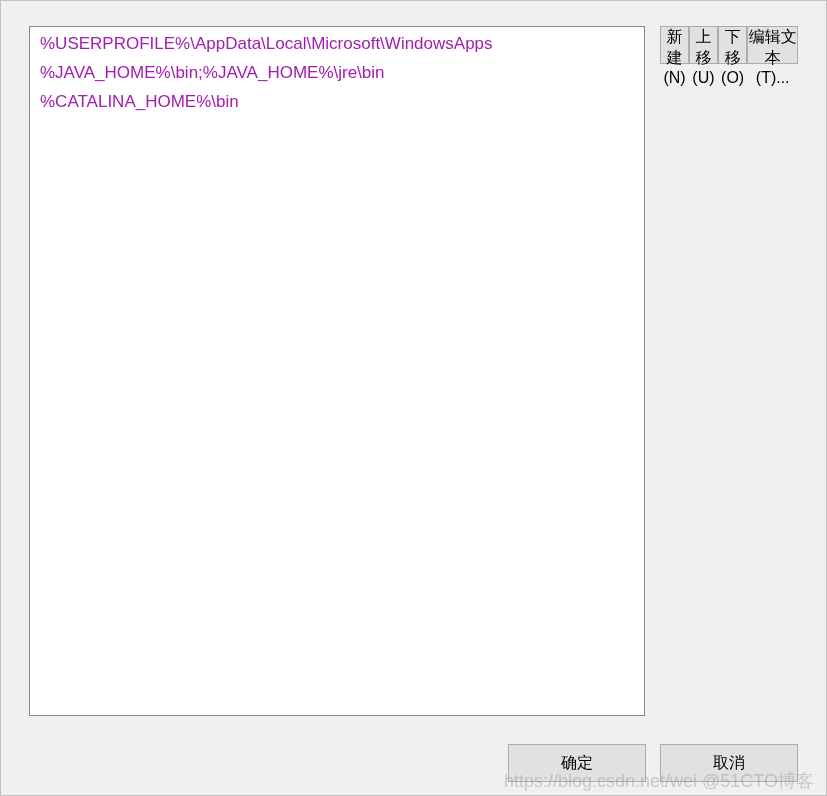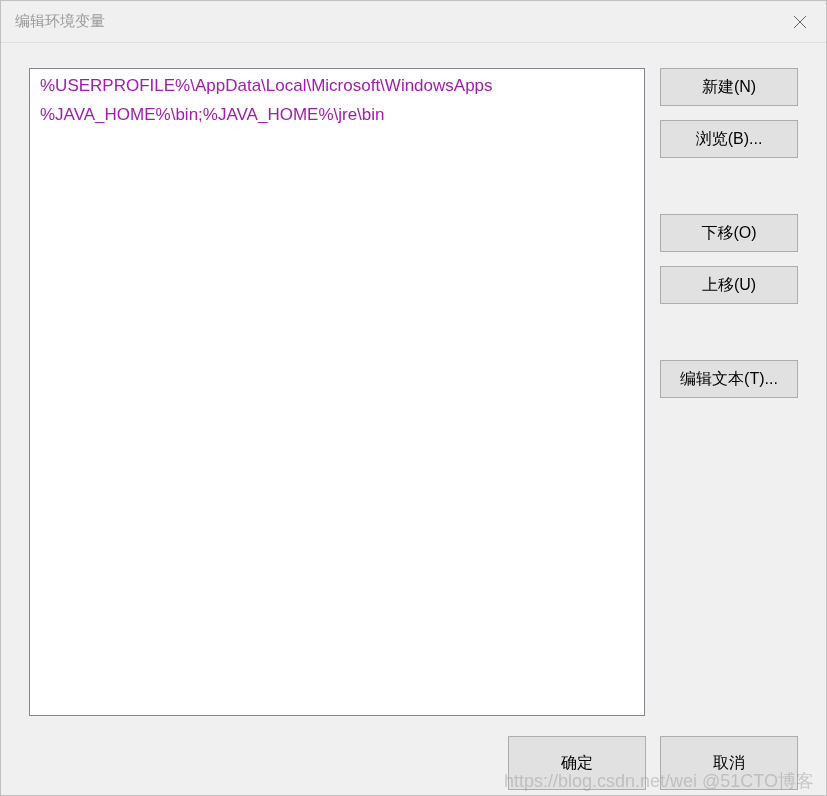--- a/index.html
+++ b/index.html
@@ -70,21 +70,22 @@
       white-space: nowrap;
       cursor: default;
     }
     .list-item.highlighted {
       outline: 3px solid #db2828;
       outline-offset: -3px;
     }
     .sidebar {
       width: 138px;
       display: flex;
-      flex-direction: column;
+      flex-direction: row;
+      justify-content: center;
     }
     .btn {
       height: 38px;
       background: #e1e1e1;
       border: 1px solid #adadad;
       font-size: 16px;
       color: #000;
       cursor: pointer;
       font-family: inherit;
       margin-bottom: 14px;
@@ -96,62 +97,53 @@
       height: 64px;
       display: flex;
       align-items: center;
       justify-content: flex-end;
       padding-right: 28px;
       gap: 14px;
       position: relative;
     }
     .footer-btn {
       width: 138px;
-      height: 54px;
+      height: 38px;
       background: #e1e1e1;
       border: 1px solid #adadad;
       font-size: 16px;
       color: #000;
       cursor: pointer;
       font-family: inherit;
     }
     .watermark {
       position: absolute;
       right: 12px;
       bottom: 2px;
       font-size: 18px;
       color: rgba(128,128,128,0.35);
       pointer-events: none;
     }
   </style>
 </head>
 <body>
 
 <div class="dialog">
-  <div class="titlebar">
-    <span class="title">编辑环境变量</span>
-    <div class="close-btn">
-      <svg viewBox="0 0 14 14">
-        <line x1="1" y1="1" x2="13" y2="13"></line>
-        <line x1="13" y1="1" x2="1" y2="13"></line>
-      </svg>
-    </div>
-  </div>
 
   <div class="content">
     <div class="listbox" id="listbox">
         <div class="list-item">%USERPROFILE%\AppData\Local\Microsoft\WindowsApps</div>
         <div class="list-item">%JAVA_HOME%\bin;%JAVA_HOME%\jre\bin</div>
+        <div class="list-item">%CATALINA_HOME%\bin</div>
       </div>
     <div class="sidebar">
       <button class="btn">新建(N)</button>
-      <button class="btn">浏览(B)...</button>
       <div class="gap-large"></div>
+      <button class="btn">上移(U)</button>
       <button class="btn">下移(O)</button>
-      <button class="btn">上移(U)</button>
       <div class="gap-large"></div>
       <button class="btn">编辑文本(T)...</button>
     </div>
   </div>
 
   <div class="footer">
     <button class="footer-btn">确定</button>
     <button class="footer-btn">取消</button>
     <div class="watermark">https://blog.csdn.net/wei @51CTO博客</div>
   </div>

